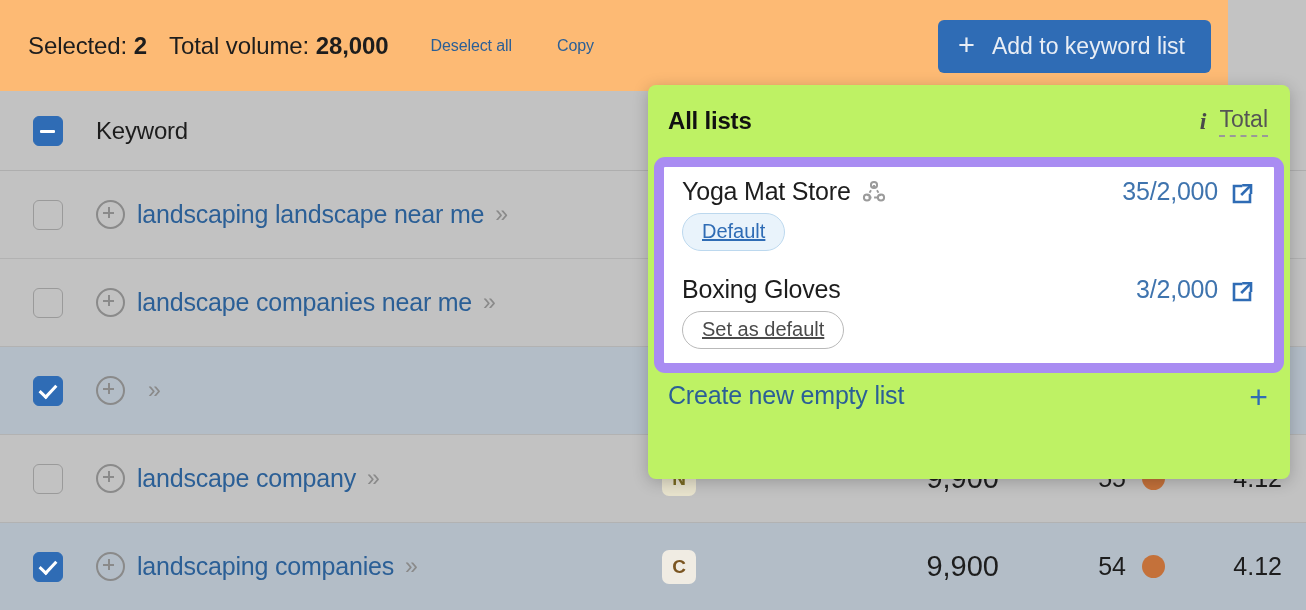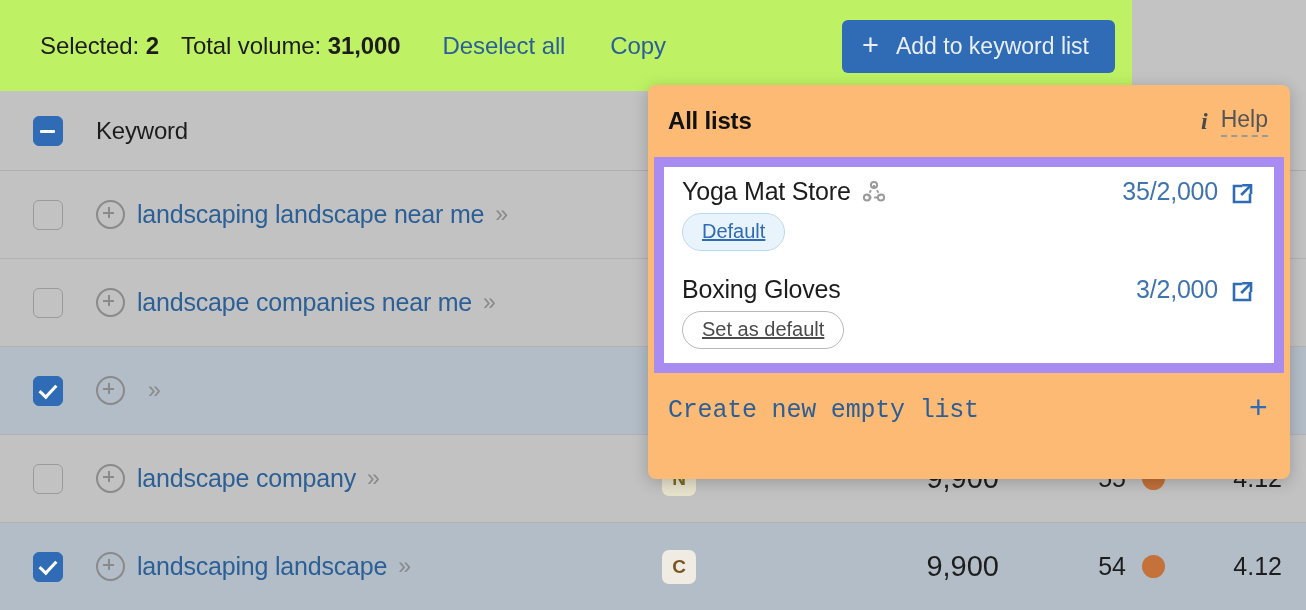--- a/index.html
+++ b/index.html
@@ -13,39 +13,39 @@
     background: #c3c3c3;
     overflow: hidden;
     position: relative;
     -webkit-font-smoothing: antialiased;
   }
 
   
   #toolbar {
     position: absolute;
     left: 0; top: 0;
-    width: 1132px;
+    width: 1228px;
     height: 91px;
-    background: #bef264;
-    display: flex;
-    align-items: center;
-    box-sizing: border-box;
-    padding-left: 40px;
+    background: #fdba74;
+    display: flex;
+    align-items: center;
+    box-sizing: border-box;
+    padding-left: 28px;
   }
   .tb-text {
     font-size: 24px;
     color: #1d1d1d;
     white-space: nowrap;
     letter-spacing: -0.1px;
   }
   .tb-text .strong { font-weight: bold; }
   #selected-summary { margin-right: 22px; }
   #volume-summary { margin-right: 42px; }
   .tb-link {
-    font-size: 24px;
+    font-size: 16px;
     color: #2b5f96;
     white-space: nowrap;
     cursor: pointer;
     letter-spacing: -0.1px;
   }
   #deselect-all { margin-right: 45px; }
   #add-to-list-button {
     position: absolute;
     right: 17px;
     top: 20px;
@@ -203,21 +203,21 @@
     padding-right: 24px; box-sizing: border-box;
   }
 
   
   #lists-panel {
     position: absolute;
     left: 648px;
     top: 85px;
     width: 642px;
     height: 394px;
-    background: #fdba74;
+    background: #bef264;
     border-radius: 8px;
     box-shadow: 0 3px 16px rgba(0,0,0,0.22);
     box-sizing: border-box;
     overflow: hidden;
   }
   #panel-header {
     height: 72px;
     display: flex;
     align-items: center;
     padding: 0 22px 0 20px;
@@ -242,21 +242,21 @@
     font-size: 23px;
     color: #555555;
     border-bottom: 2px dashed #999999;
     padding-bottom: 2px;
     cursor: pointer;
   }
 
   #lists-highlight {
     margin: 0 6px;
     border: 10px solid #a98cf2;
-    border-radius: 1px;
+    border-radius: 11px;
     background: #ffffff;
     box-sizing: border-box;
   }
   .list-item {
     padding: 10px 20px 14px 18px;
     box-sizing: border-box;
     cursor: pointer;
   }
   .list-top {
     display: flex;
@@ -294,44 +294,43 @@
   }
   .pill.setdefault-pill {
     background: #ffffff;
     border: 1.4px solid #b9b9b9;
     color: #4a4a4a;
   }
 
   #create-list-row {
     height: 72px;
     display: flex;
-    align-items: center;
-    padding: 2px 22px 0 20px;
-    box-sizing: border-box;
-    cursor: pointer;
-    font-family: Liberation Mono, monospace;
+    align-items: flex-start;
+    padding: 8px 22px 0 20px;
+    box-sizing: border-box;
+    cursor: pointer;
   }
   #create-list-label {
     flex: 1;
     font-size: 25px;
     color: #2b5f96;
     letter-spacing: -0.2px;
   }
   #create-plus {
     font-size: 32px;
     color: #2f6cb5;
     line-height: 1;
   }
 </style>
 </head>
 <body>
 
 <div id="toolbar">
   <span class="tb-text" id="selected-summary"><span>Selected:</span> <span class="strong">2</span></span>
-  <span class="tb-text" id="volume-summary"><span>Total volume:</span> <span class="strong">31,000</span></span>
+  <span class="tb-text" id="volume-summary"><span>Total volume:</span> <span class="strong">28,000</span></span>
   <span class="tb-link" id="deselect-all">Deselect all</span>
   <span class="tb-link" id="copy-link">Copy</span>
   <button id="add-to-list-button">
     <span class="plus">+</span>
     <span>Add to keyword list</span>
   </button>
 </div>
 
 <div id="table">
 
@@ -415,42 +414,42 @@
     </div>
     <div class="cell-cpc">4.12</div>
   </div>
 
   <div class="row data selected">
     <div class="cell-check">
       <div class="checkbox checked"></div>
     </div>
     <div class="cell-keyword">
       <span class="plus-circle"></span>
-      <span class="kw-label">landscaping landscape</span>
+      <span class="kw-label">landscaping companies</span>
       <span class="chev">»</span>
     </div>
     <div class="cell-intent">
       <span class="intent-badge intent-C">C</span>
     </div>
     <div class="cell-volume">9,900</div>
     <div class="cell-kd">
       <span>54</span>
       <span class="kd-dot" id="kd-dot-4" style="background: rgb(196, 113, 58);"></span>
     </div>
     <div class="cell-cpc">4.12</div>
   </div>
 
 </div>
 
 <div id="lists-panel">
 
   <div id="panel-header">
     <span id="panel-title">All lists</span>
     <span id="info-icon">i</span>
-    <span id="help-link">Help</span>
+    <span id="help-link">Total</span>
   </div>
 
   <div id="lists-highlight" style="border-color: rgb(169, 140, 242);">
 
     <div class="list-item">
       <div class="list-top">
         <span class="list-name">Yoga Mat Store</span>
         <span class="share-icon">
           <svg width="26" height="26" viewBox="0 0 26 26">
             <path d="M13 6.5 L6.5 17 M13 6.5 L19.5 17 M7.5 18.5 L18.5 18.5" stroke="#9b9b9b" stroke-width="1.8" fill="none" stroke-dasharray="3 2.6"></path>

